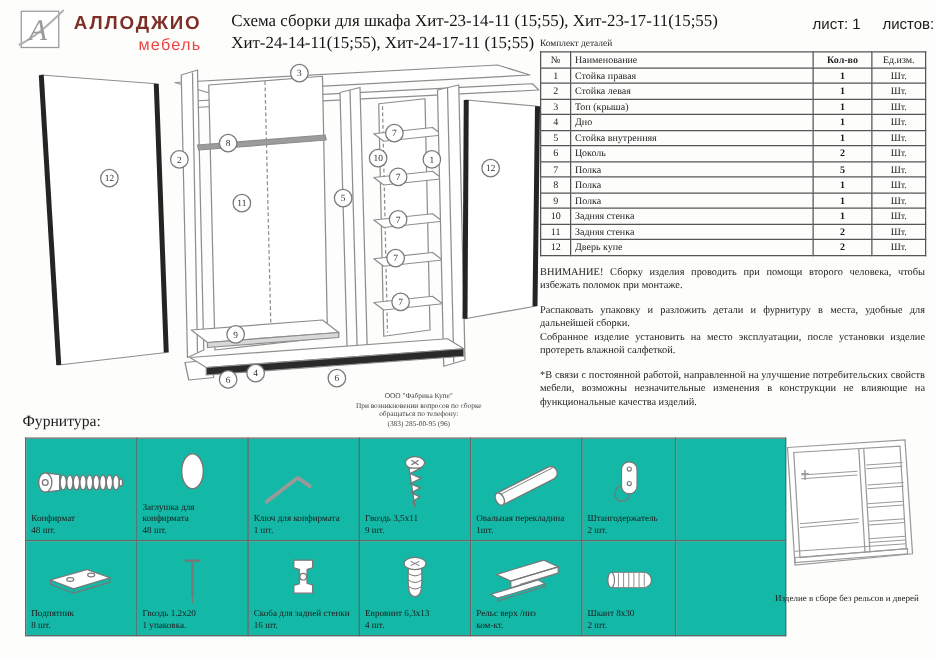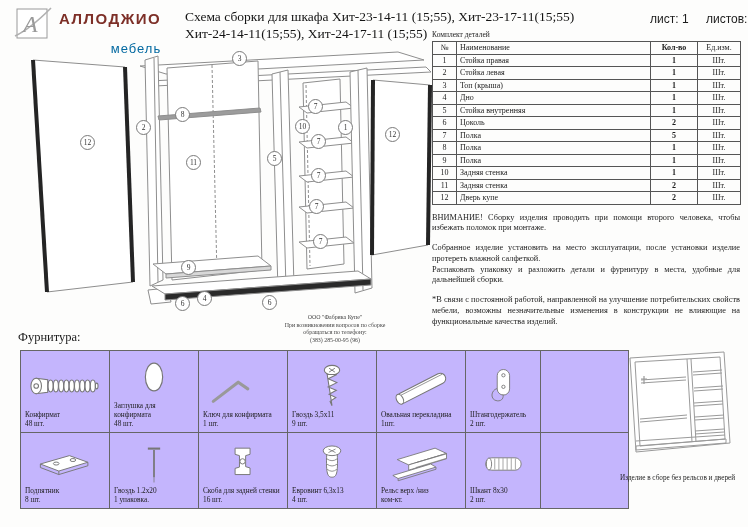--- a/index.html
+++ b/index.html
@@ -7,22 +7,22 @@
   body {
     position:relative; overflow:hidden;
     background:#fdfdfc; color:#1c1c1c;
     font-family:"Liberation Serif", serif;
   }
   
   .logo-wrap { position:absolute; left:14px; top:7px; display:flex; gap:7px; align-items:flex-start; }
   .brand-block { margin-top:3px; }
   .brand-name { font-family:"Liberation Sans",sans-serif; font-weight:bold; font-size:15px;
                 letter-spacing:1.5px; color:#7d2f27; }
-  .brand-sub  { font-family:"Liberation Sans",sans-serif; font-size:13px; color:#0369a1;
-                text-align:right; letter-spacing:1px; margin-top:14px; }
+  .brand-sub  { font-family:"Liberation Sans",sans-serif; font-size:13px; color:#ef4444;
+                text-align:right; letter-spacing:1px; margin-top:1px; }
   .title { position:absolute; left:185px; top:9px; width:410px; font-size:13.5px; line-height:1.25; color:#141414; }
   .sheet-info { position:absolute; left:650px; top:12px; font-family:"Liberation Sans",sans-serif;
                 font-size:12px; white-space:nowrap; }
   .sheet-info .pair { margin-right:14px; }
   
   .diagram { position:absolute; left:10px; top:48px; width:432px; height:300px; }
   .diagram svg { position:absolute; left:0; top:0; }
   .callout { position:absolute; width:15px; height:15px; border:1px solid #7a7a7a; border-radius:50%;
              background:#fff; font-size:7.5px; line-height:14px; text-align:center; color:#333; }
   .factory-note { position:absolute; left:235px; top:266px; width:180px; text-align:center;
@@ -34,21 +34,21 @@
   .parts th, .parts td { border:1px solid #555; padding:0 3px; height:12.5px; font-weight:normal; }
   .parts .c-num  { width:24px; text-align:center; }
   .parts .c-name { width:194px; text-align:left; }
   .parts .c-qty  { width:47px; text-align:center;font-weight:bold; }
   .parts .c-unit { width:43px; text-align:center; }
   .notes { margin-top:8px; font-size:8.3px; line-height:1.3; text-align:justify; color:#222; }
   .notes .gap { height:9px; }
   
   .hw-section-label { position:absolute; left:18px; top:330px; font-size:12.5px; }
   table.hw { position:absolute; left:20px; top:350px; border-collapse:collapse; table-layout:fixed; }
-  .hw td { border:1px solid #666; vertical-align:bottom; padding:2px 4px 4px 4px; background:#c4b5fd; }
+  .hw td { border:1px solid #666; vertical-align:bottom; padding:2px 4px 4px 4px; background:#14b8a6; }
   .hw .cell-inner { display:flex; flex-direction:column; height:100%; }
   .hw .hw-icon { flex:1; display:flex; align-items:center; justify-content:center; }
   .hw-name { font-size:7.3px; line-height:1.25; }
   .hw-qty  { font-size:7.3px; line-height:1.25; }
   
   .assembled { position:absolute; left:620px; top:349px; width:128px; }
   .assembled-caption { font-size:7.2px; text-align:left; margin-top:7px; white-space:nowrap; }
   .hwsvg g { stroke:#777; }
 </style>
 </head>
@@ -255,22 +255,22 @@
           <td class="c-name">Дверь купе</td>
           <td class="c-qty">2</td>
           <td class="c-unit">Шт.</td>
         </tr>
     </tbody>
   </table>
 
   <div class="notes">
     <div>ВНИМАНИЕ! Сборку изделия проводить при помощи второго человека, чтобы избежать поломок при монтаже.</div>
     <div class="gap"></div>
+    <div>Распаковать упаковку и разложить детали и фурнитуру в места, удобные для дальнейшей сборки.</div>
     <div>Собранное изделие установить на место эксплуатации, после установки изделие протереть влажной салфеткой.</div>
-    <div>Распаковать упаковку и разложить детали и фурнитуру в места, удобные для дальнейшей сборки.</div>
     <div class="gap"></div>
     <div>*В связи с постоянной работой, направленной на улучшение потребительских свойств мебели, возможны незначительные изменения в конструкции не влияющие на функциональные качества изделий.</div>
   </div>
 </div>
 
 <div class="hw-section-label">Фурнитура:</div>
 
 <table class="hw">
   <colgroup>
     <col style="width:88px">

